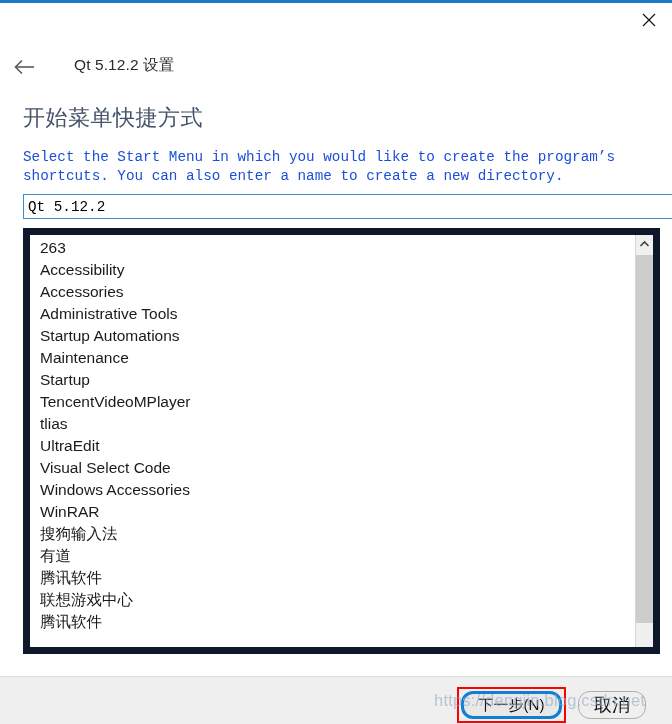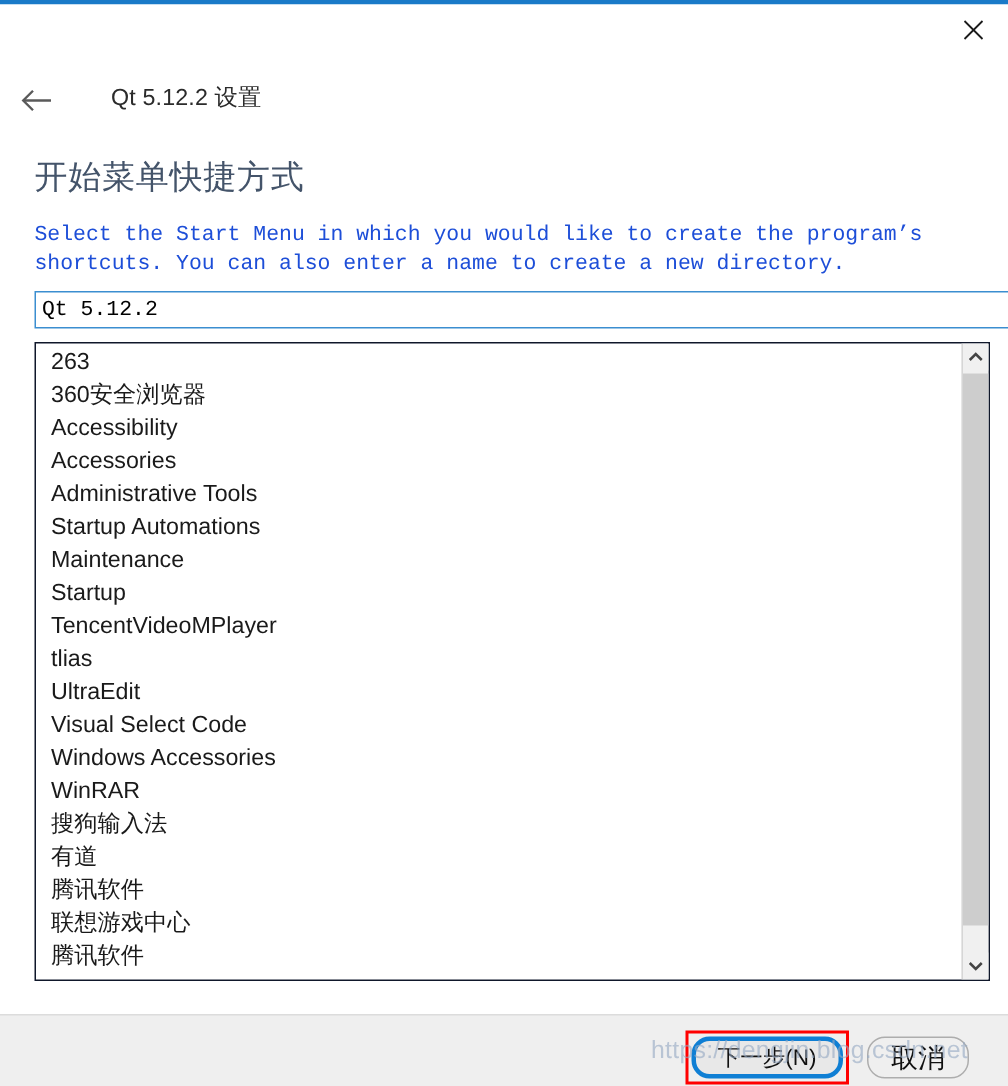--- a/index.html
+++ b/index.html
@@ -114,21 +114,21 @@
   }
 
   
   #list-box {
     position: absolute;
     left: 23px;
     top: 228px;
     width: 637px;
     height: 426px;
     box-sizing: border-box;
-    border: 1px solid #0f172a;
+    border: 7px solid #0f172a;
     background: #ffffff;
     overflow: hidden;
   }
   #list-items {
     position: absolute;
     left: 0; top: 0;
     width: 617px;
     height: 424px;
     padding: 2px 0 0 10px;
     box-sizing: border-box;
@@ -274,21 +274,20 @@
 <div id="page-heading">开始菜单快捷方式</div>
 
 <div id="description">Select the Start Menu in which you would like to create the program’s
 shortcuts. You can also enter a name to create a new directory.</div>
 
 <input id="name-input" type="text" value="Qt 5.12.2" style="">
 
 <div id="list-box">
   <div id="list-items">
     <div class="list-item">263</div>
-    <div class="list-item">360安全浏览器</div>
     <div class="list-item">Accessibility</div>
     <div class="list-item">Accessories</div>
     <div class="list-item">Administrative Tools</div>
     <div class="list-item">Startup Automations</div>
     <div class="list-item">Maintenance</div>
     <div class="list-item">Startup</div>
     <div class="list-item">TencentVideoMPlayer</div>
     <div class="list-item">tlias</div>
     <div class="list-item">UltraEdit</div>
     <div class="list-item">Visual Select Code</div>

